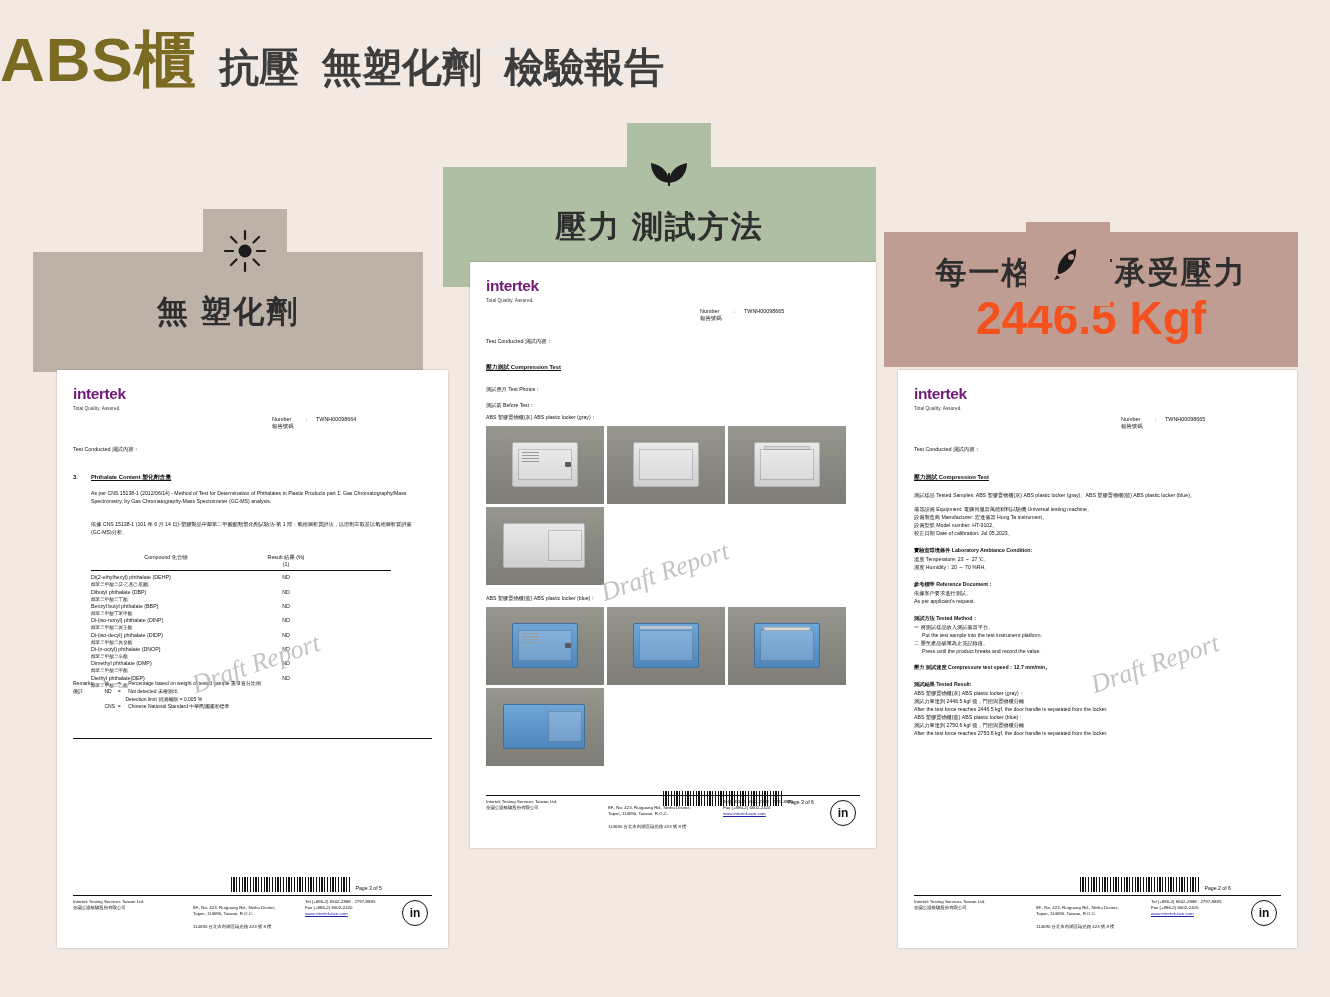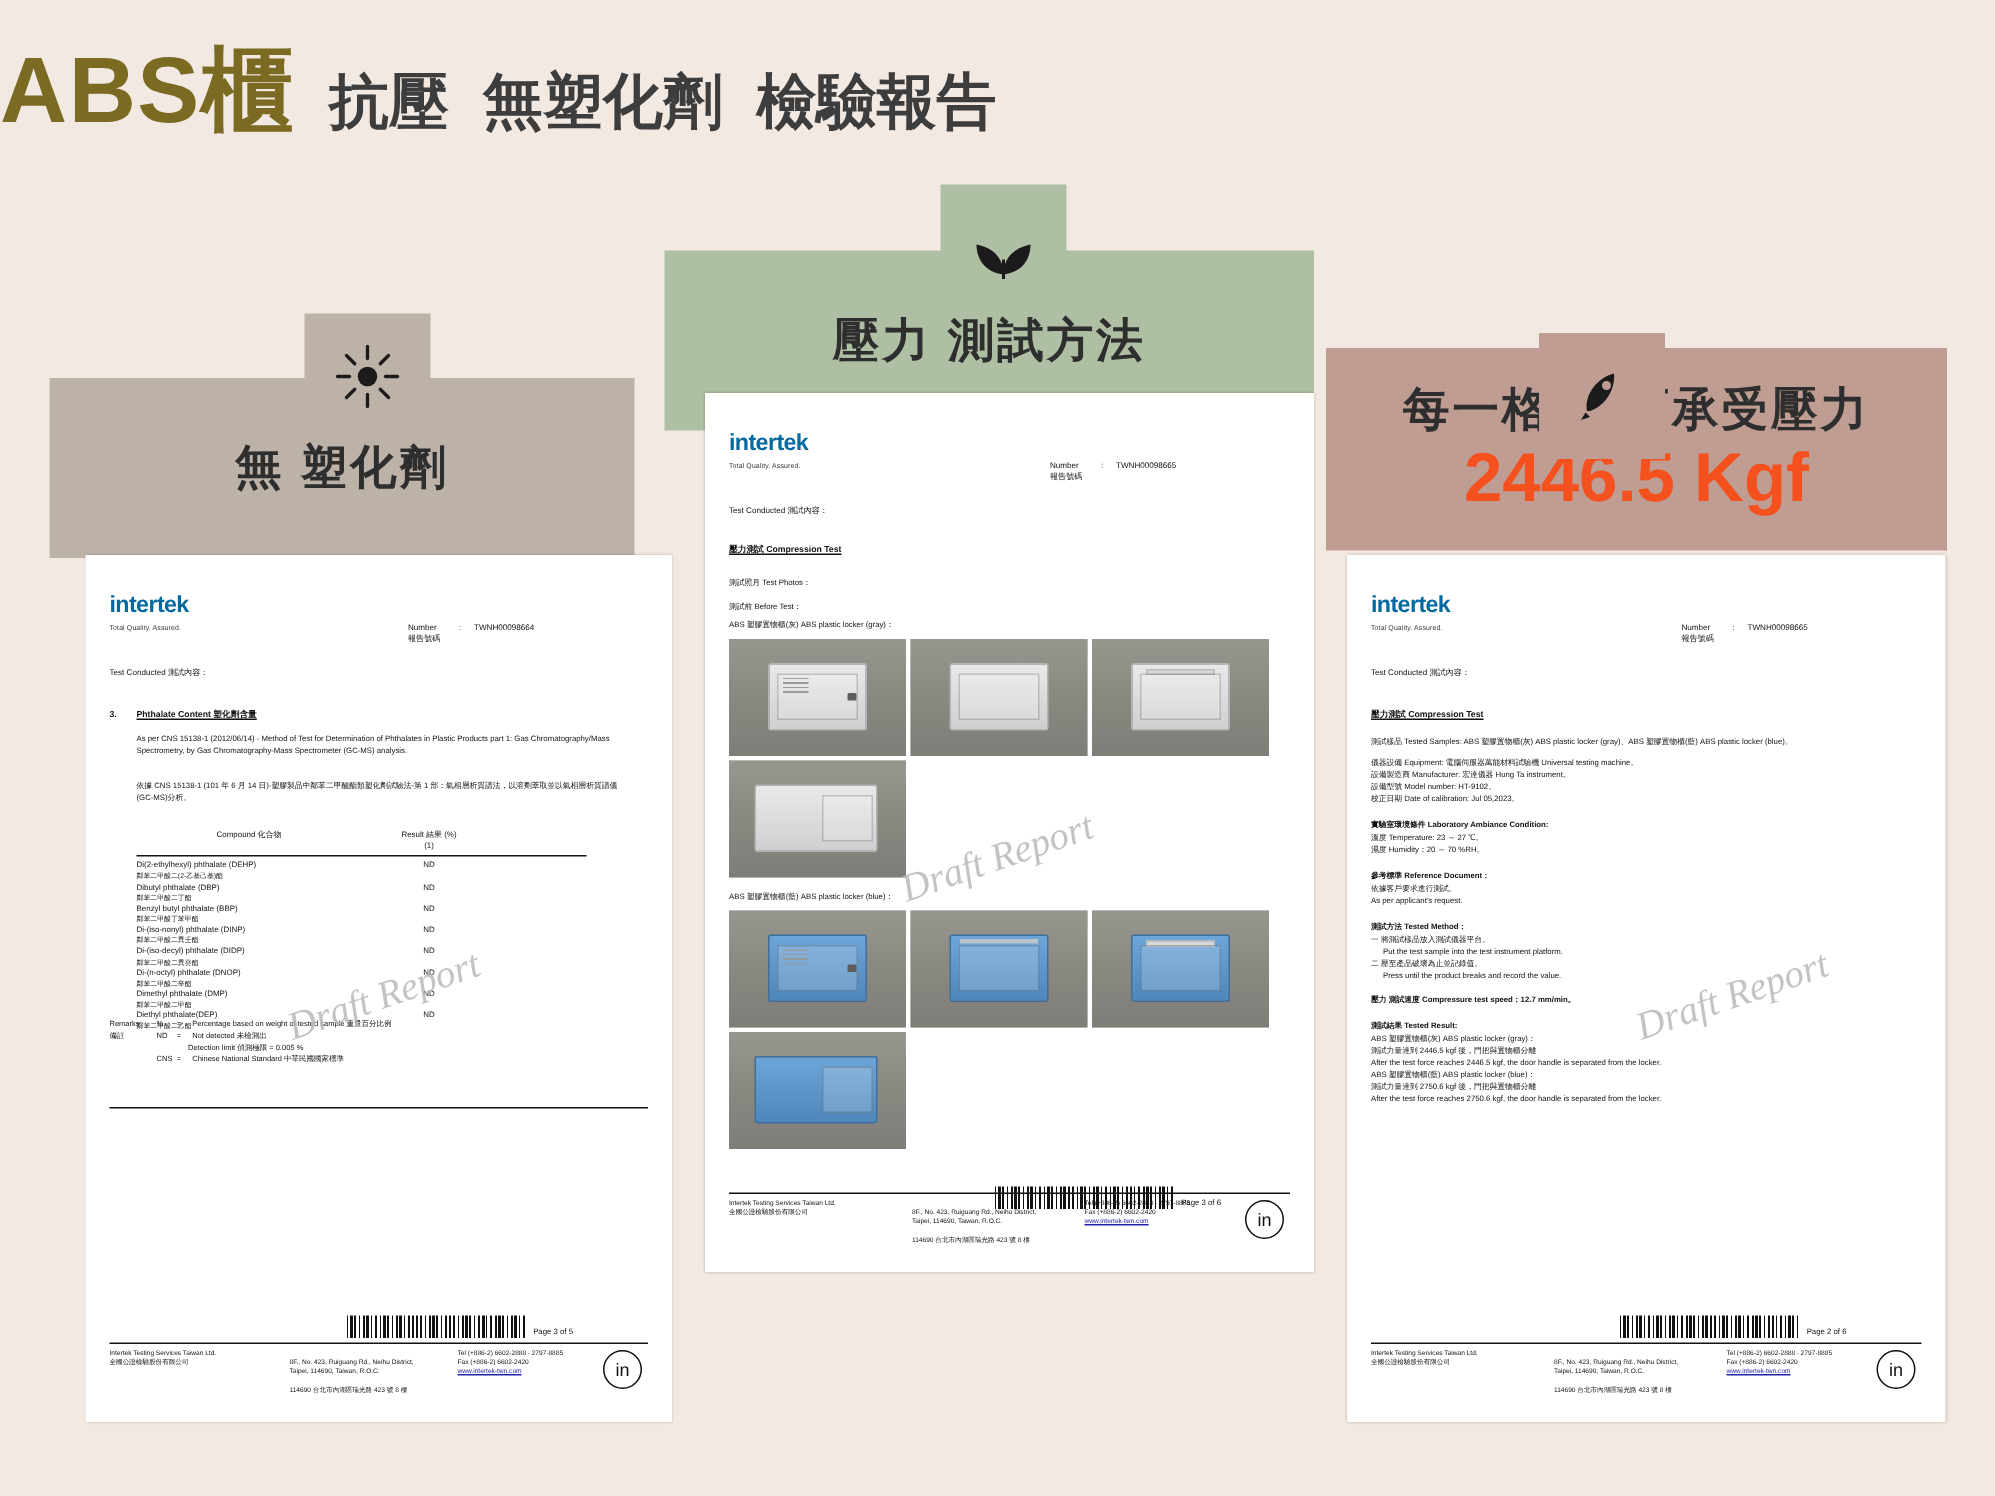--- a/index.html
+++ b/index.html
@@ -92,23 +92,22 @@
   #doc-mid   { left: 470px; top: 262px; width: 406px; height: 586px; }
   #doc-right { left: 898px; top: 370px; width: 399px; height: 578px; }
 
   .doc-inner { position: absolute; inset: 0; padding: 14px 16px; }
 
   
   .brand { position: absolute; }
   .brand-word {
     font-size: 15.5px;
     font-weight: bold;
-    color: #0369a1;
+    color: #701a75;
     letter-spacing: -0.4px;
-    margin-top: 10px;
   }
   .brand-tag {
     font-size: 4.6px;
     color: #333;
     margin-top: 1px;
     letter-spacing: 0.1px;
   }
 
   .num-block {
     position: absolute;
@@ -163,21 +162,21 @@
   .footer { position: absolute; left: 16px; right: 16px; bottom: 12px; }
   .foot-rule { height: 1px; background: #111; margin-bottom: 3px; }
   .foot-cols { display: flex; font-size: 4.4px; line-height: 1.4; color: #111; }
   .fc { padding-right: 10px; }
   .fc a, .link { color: #2222aa; text-decoration: underline; }
   .circle-in {
     position: absolute; right: 4px; bottom: 10px;
     width: 26px; height: 26px; border-radius: 50%;
     border: 1.4px solid #111;
     display: flex; align-items: center; justify-content: center;
-    font-size: 12px; font-weight: normal; color: #111;
+    font-size: 12px; font-weight: bold; color: #111;
     font-family: "Liberation Sans", sans-serif;
   }
   .barcode-wrap {
     position: absolute;
     display: flex; align-items: flex-end; gap: 4px;
   }
   .barcode {
     height: 15px; width: 120px;
     background:
       repeating-linear-gradient(to right,

